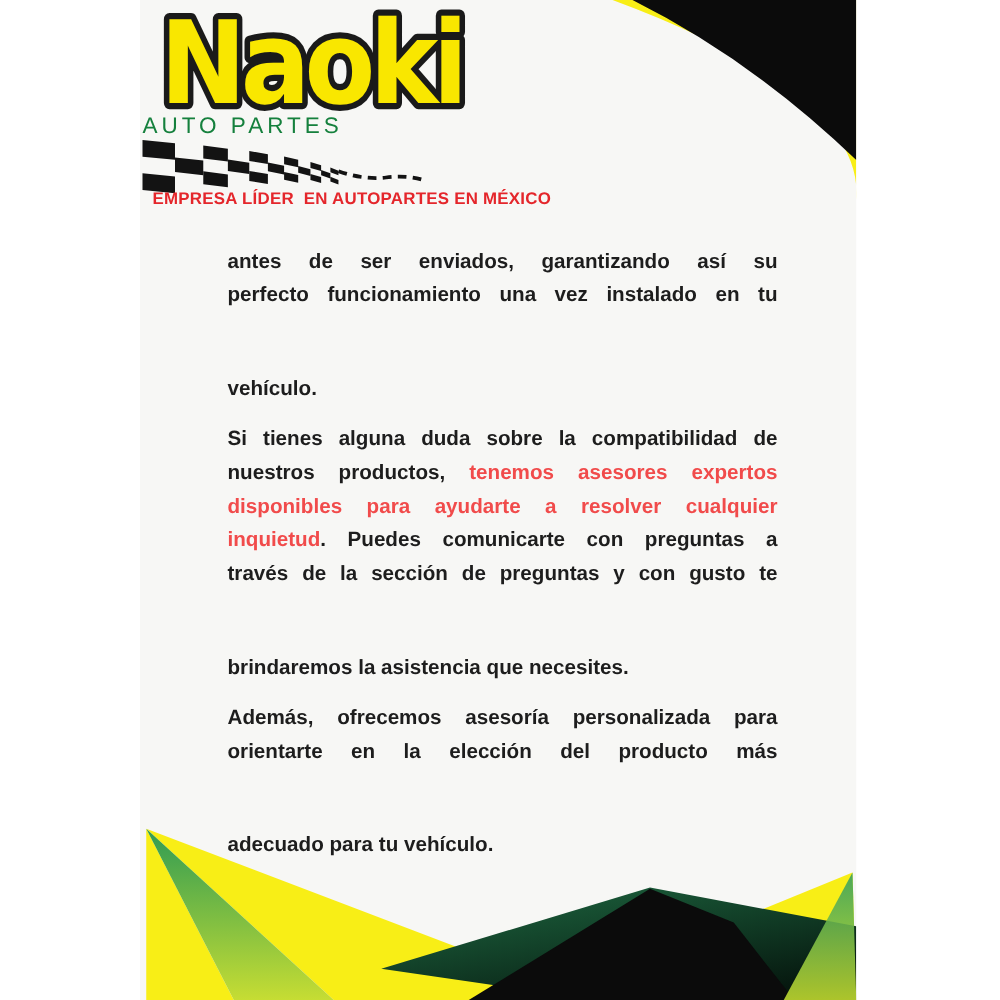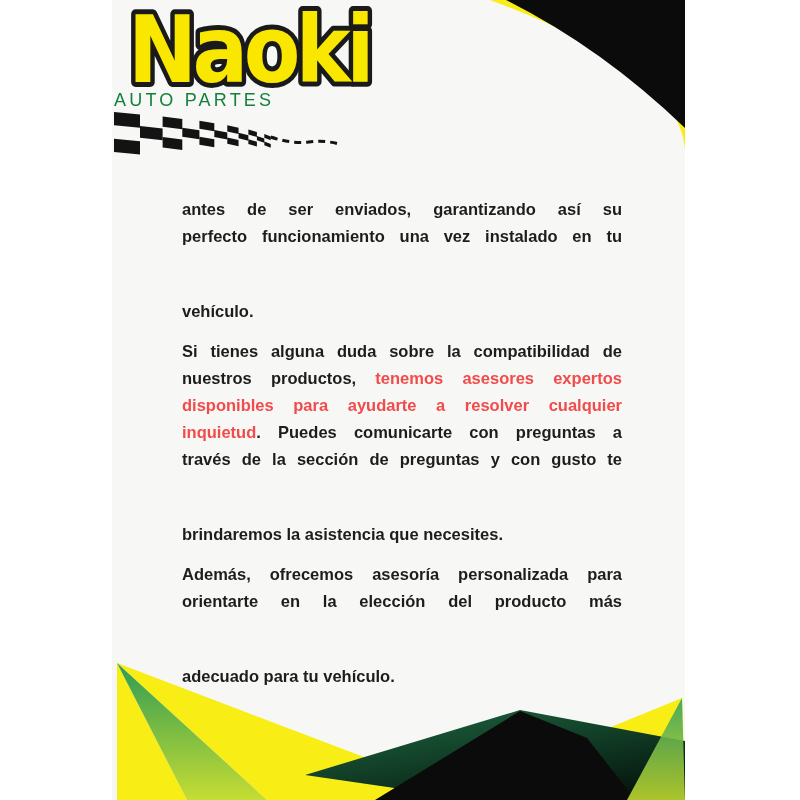--- a/index.html
+++ b/index.html
@@ -58,20 +58,21 @@
         <polygon points="115.2747597982,15.200000000000001 126.54904102443399,17.700000000000003 126.54904102443399,23.892054490453333 115.2747597982,21.392054490453333" fill="#131313"></polygon>
         <polygon points="115.2747597982,27.58410898090667 126.54904102443399,30.08410898090667 126.54904102443399,36.27616347136 115.2747597982,33.77616347136" fill="#131313"></polygon>
         <polygon points="126.54904102443399,22.849007951598935 136.35766569125758,25.349007951598935 136.35766569125758,30.79801590319787 126.54904102443399,28.29801590319787" fill="#131313"></polygon>
         <polygon points="136.35766569125758,19.6 144.89116915139408,22.1 144.89116915139408,26.89512699740706 136.35766569125758,24.39512699740706" fill="#131313"></polygon>
         <polygon points="136.35766569125758,29.19025399481412 144.89116915139408,31.69025399481412 144.89116915139408,36.48538099222118 136.35766569125758,33.98538099222118" fill="#131313"></polygon>
         <polygon points="144.89116915139408,26.019711757718216 152.31531716171284,28.519711757718216 152.31531716171284,32.73942351543643 144.89116915139408,30.239423515436428" fill="#131313"></polygon>
         <polygon points="152.31531716171284,24 158.77432593069017,26.5 158.77432593069017,30.21334634679203 152.31531716171284,27.71334634679203" fill="#131313"></polygon>
         <polygon points="152.31531716171284,31.42669269358406 158.77432593069017,33.92669269358406 158.77432593069017,37.64003904037609 152.31531716171284,35.14003904037609" fill="#131313"></polygon>
         <path d="M158.77432593069017,27 q 20,7 38,5 q 16,-2 30,2" stroke="#131313" stroke-width="3" fill="none" stroke-dasharray="7 5"></path>
       </svg>
+    <div class="tagline">EMPRESA LÍDER  EN AUTOPARTES EN MÉXICO</div>
 
     <div class="main-text">
       <div>
           <div class="para">
             <div class="line"><span class="seg">antes de ser enviados, garantizando así su</span></div>
             <div class="line"><span class="seg">perfecto funcionamiento una vez instalado en tu</span></div>
             <div class="line last"><span class="seg">vehículo.</span></div>
           </div>
           <div class="para">
             <div class="line"><span class="seg">Si tienes alguna duda sobre la compatibilidad de</span></div>

